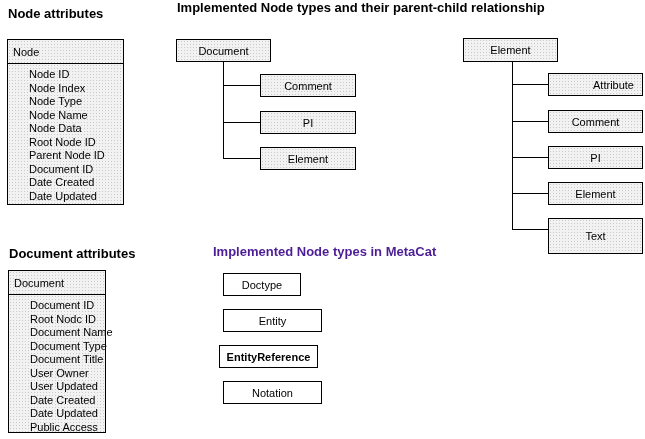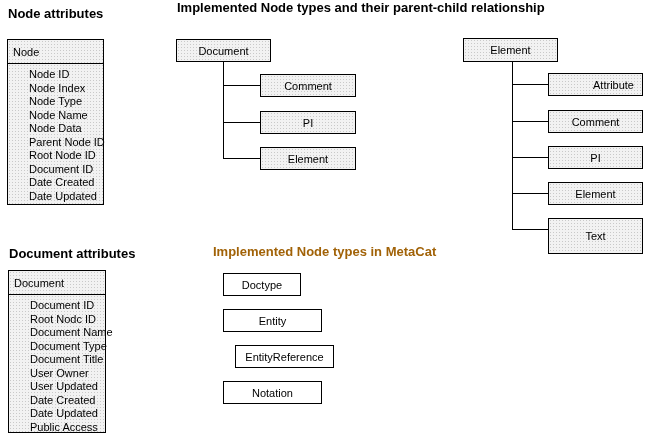--- a/index.html
+++ b/index.html
@@ -12,21 +12,21 @@
     overflow: hidden;
   }
   .heading {
     position: absolute;
     font-size: 13px;
     font-weight: bold;
     color: #000000;
     white-space: nowrap;
     letter-spacing: 0px;
   }
-  .heading.red { color: #a16207; padding-left: 32px; }
+  .heading.red { color: #4c1d95; padding-left: 32px; }
   .tbox {
     position: absolute;
     border: 1px solid #000000;
     box-sizing: border-box;
     display: flex;
     align-items: center;
     justify-content: center;
     font-size: 11px;
     color: #000000;
     white-space: nowrap;
@@ -65,30 +65,30 @@
 </head>
 <body>
 
 <div class="canvas">
 
   <div class="heading" style="left:8px; top:6px;">Node attributes</div>
   <div class="heading" style="left:177px; top:0;">Implemented Node types and their parent-child relationship</div>
   <div class="heading" style="left:9px; top:246px;">Document attributes</div>
   <div class="heading red" style="left:181px; top:244px;">Implemented Node types in MetaCat</div>
 
-  <div class="attr-table stipple" style="left:7px; top:39px; width:97px; height:166px;">
+  <div class="attr-table stipple" style="left:7px; top:39px; width:117px; height:166px;">
     <div class="attr-header">Node</div>
     <div class="attr-body">
       <div class="attr-row">Node ID</div>
       <div class="attr-row">Node Index</div>
       <div class="attr-row">Node Type</div>
       <div class="attr-row">Node Name</div>
       <div class="attr-row">Node Data</div>
+      <div class="attr-row">Root Node ID</div>
       <div class="attr-row">Parent Node ID</div>
-      <div class="attr-row">Root Node ID</div>
       <div class="attr-row">Document ID</div>
       <div class="attr-row">Date Created</div>
       <div class="attr-row">Date Updated</div>
     </div>
   </div>
 
   <div class="attr-table stipple" style="left:8px; top:270px; width:98px; height:163px;">
     <div class="attr-header">Document</div>
     <div class="attr-body">
       <div class="attr-row">Document ID</div>
@@ -121,16 +121,16 @@
   <div class="line" style="left:512px; top:193px; width:36px; height:1px;"></div>
   <div class="line" style="left:512px; top:229px; width:36px; height:1px;"></div>
   <div class="tbox stipple" style="left:548px; top:73px; width:95px; height:23px;padding-left:36px;">Attribute</div>
   <div class="tbox stipple" style="left:548px; top:110px; width:95px; height:23px;">Comment</div>
   <div class="tbox stipple" style="left:548px; top:146px; width:95px; height:23px;">PI</div>
   <div class="tbox stipple" style="left:548px; top:182px; width:95px; height:23px;">Element</div>
   <div class="tbox stipple" style="left:548px; top:218px; width:95px; height:36px;">Text</div>
 
   <div class="tbox white" style="left:223px; top:273px; width:78px; height:23px;">Doctype</div>
   <div class="tbox white" style="left:223px; top:309px; width:99px; height:23px;">Entity</div>
-  <div class="tbox white" style="left:235px; top:345px; width:99px; height:23px;">EntityReference</div>
+  <div class="tbox white" style="left:219px; top:345px; width:99px; height:23px;font-weight:bold;">EntityReference</div>
   <div class="tbox white" style="left:223px; top:381px; width:99px; height:23px;">Notation</div>
 
 </div>
 
 </body></html>

